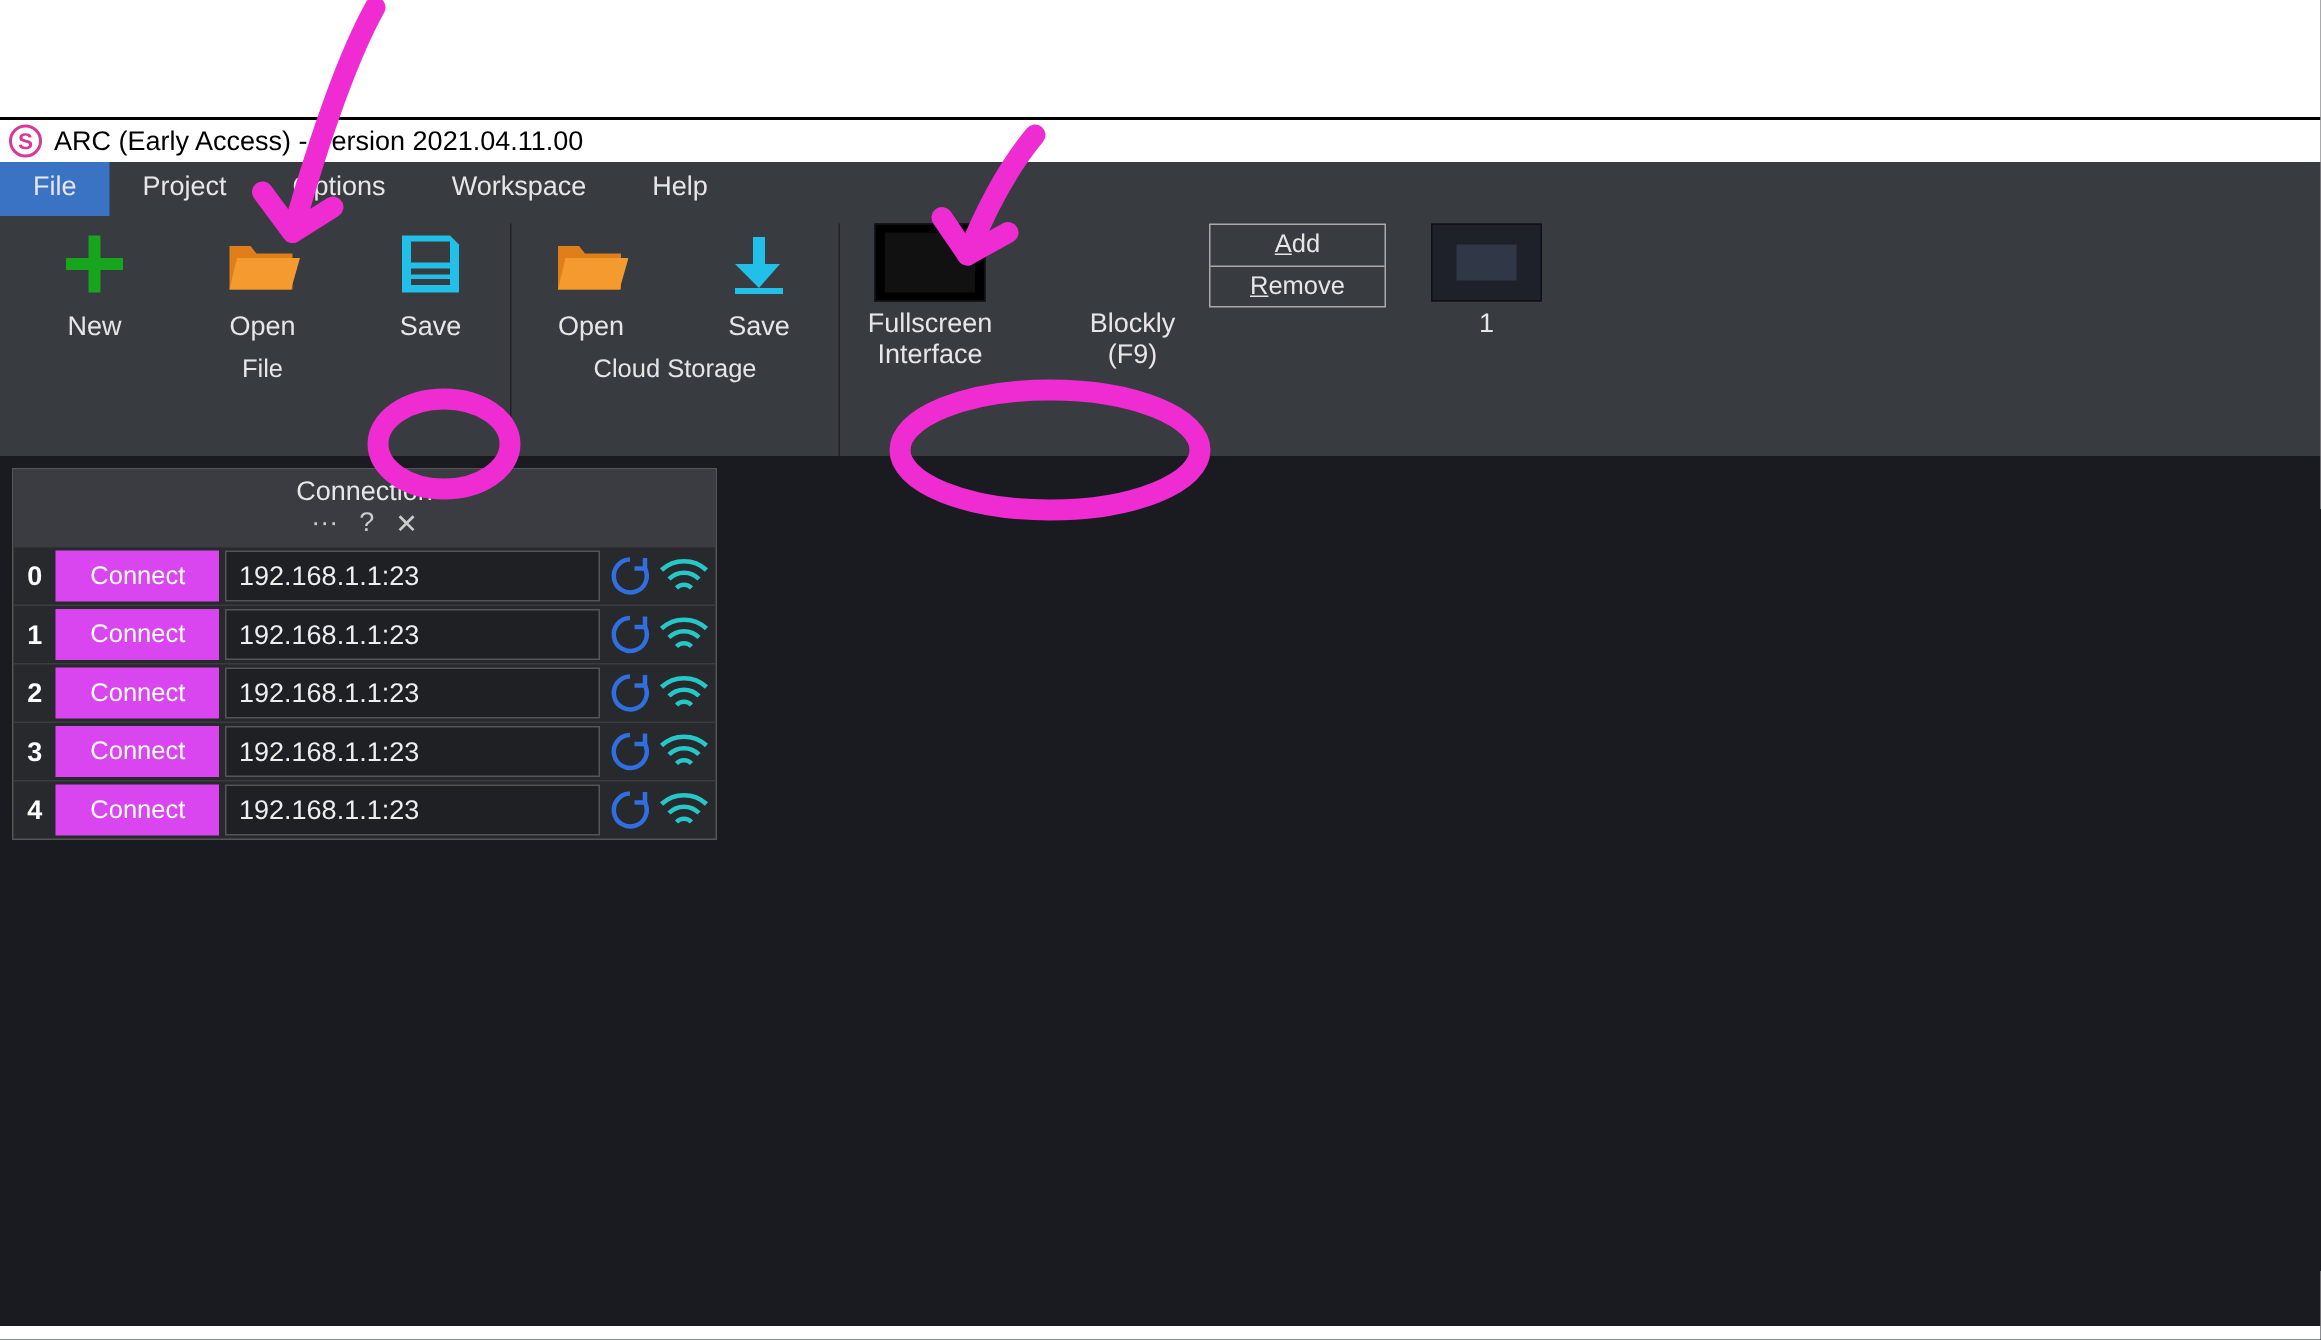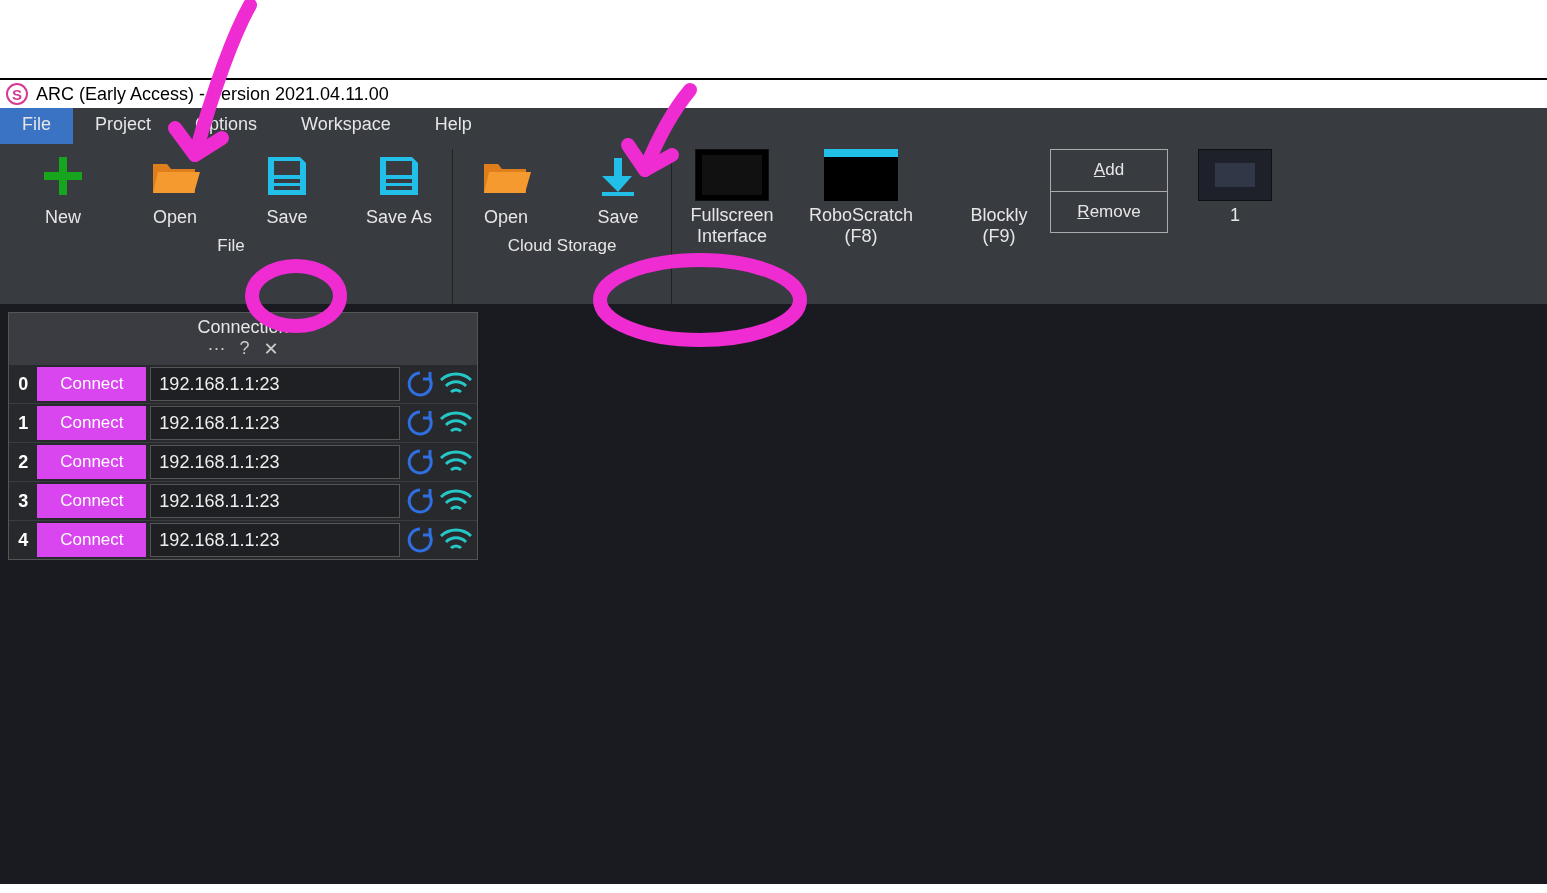--- a/index.html
+++ b/index.html
@@ -79,21 +79,21 @@
   .thumb {
     background: #000; width: 74px; height: 52px; border:1px solid #111;
     display:flex; align-items:center; justify-content:center;
   }
   .thumb-inner { width: 60px; height: 40px; background:#111; }
   .thumb-rs { display:flex; flex-direction:column; width:74px; height:52px; }
   .thumb-rs-top { height:8px; background:#22c0e8; }
   .thumb-rs-body { flex:1; background:#000; }
   .thumb-bl-wrap { display:flex; flex-direction:column; width:74px; height:52px;}
   .ar-buttons {
-    display:flex; flex-direction:column; border:1px solid #aaa; width:118px; height:84px;
+    display:flex; flex-direction:column; border:1px solid #aaa; width:118px; height:56px;
   }
   .ar-buttons div {
     flex:1; display:flex; align-items:center; justify-content:center;
     color:#e6e6e6; font-size:17px; cursor:pointer;
   }
   .ar-buttons div:first-child { border-bottom:1px solid #aaa; }
   .underline { text-decoration: underline; }
   .workspace {
     background: #191b21;
     min-height: 580px;
@@ -171,31 +171,20 @@
       <div class="ribbon-btn">
         <span class="icon-slot">
           <svg width="46" height="46" viewBox="0 0 46 46">
               <path d="M4 4h32l6 6v32H4z" fill="#22c0e8"></path>
               <rect x="10" y="8" width="26" height="14" fill="#383b40"></rect>
               <rect x="10" y="26" width="26" height="4" fill="#383b40"></rect>
               <rect x="10" y="33" width="26" height="4" fill="#383b40"></rect>
             </svg>
         </span>
         <span class="lbl">Save</span>
-      </div>
-      <div class="ribbon-btn">
-        <span class="icon-slot">
-          <svg width="46" height="46" viewBox="0 0 46 46">
-              <path d="M4 4h32l6 6v32H4z" fill="#22c0e8"></path>
-              <rect x="10" y="8" width="26" height="14" fill="#383b40"></rect>
-              <rect x="10" y="26" width="26" height="4" fill="#383b40"></rect>
-              <rect x="10" y="33" width="26" height="4" fill="#383b40"></rect>
-            </svg>
-        </span>
-        <span class="lbl">Save As</span>
       </div>
     </div>
     <div class="group-label">File</div>
   </div>
 
   <div class="ribbon-group">
     <div class="ribbon-buttons">
       <div class="ribbon-btn">
         <span class="icon-slot">
           <svg width="50" height="44" viewBox="0 0 50 44">
@@ -220,28 +209,20 @@
 
   <div class="ribbon-group" style="border-right:none;">
     <div class="ribbon-buttons">
       <div class="ribbon-btn" style="width:104px;">
         <div class="thumb">
             <div class="thumb-inner"></div>
           </div>
         <span class="lbl" style="white-space:pre-line;">Fullscreen
 Interface</span>
       </div>
-      <div class="ribbon-btn" style="width:110px;">
-        <div class="thumb-rs">
-          <div class="thumb-rs-top"></div>
-            <div class="thumb-rs-body"></div>
-        </div>
-        <span class="lbl" style="white-space:pre-line;">RoboScratch
-(F8)</span>
-      </div>
       <div class="ribbon-btn" style="width:90px;">
         <div class="thumb-bl-wrap">
           <div class="topthumb"></div>
           <div style="display:flex; flex:1;">
             <div class="sidebarthumb"></div>
               <div class="bodythumb"></div>
           </div>
         </div>
         <span class="lbl" style="white-space:pre-line;margin-left:32px;">Blockly
 (F9)</span>

